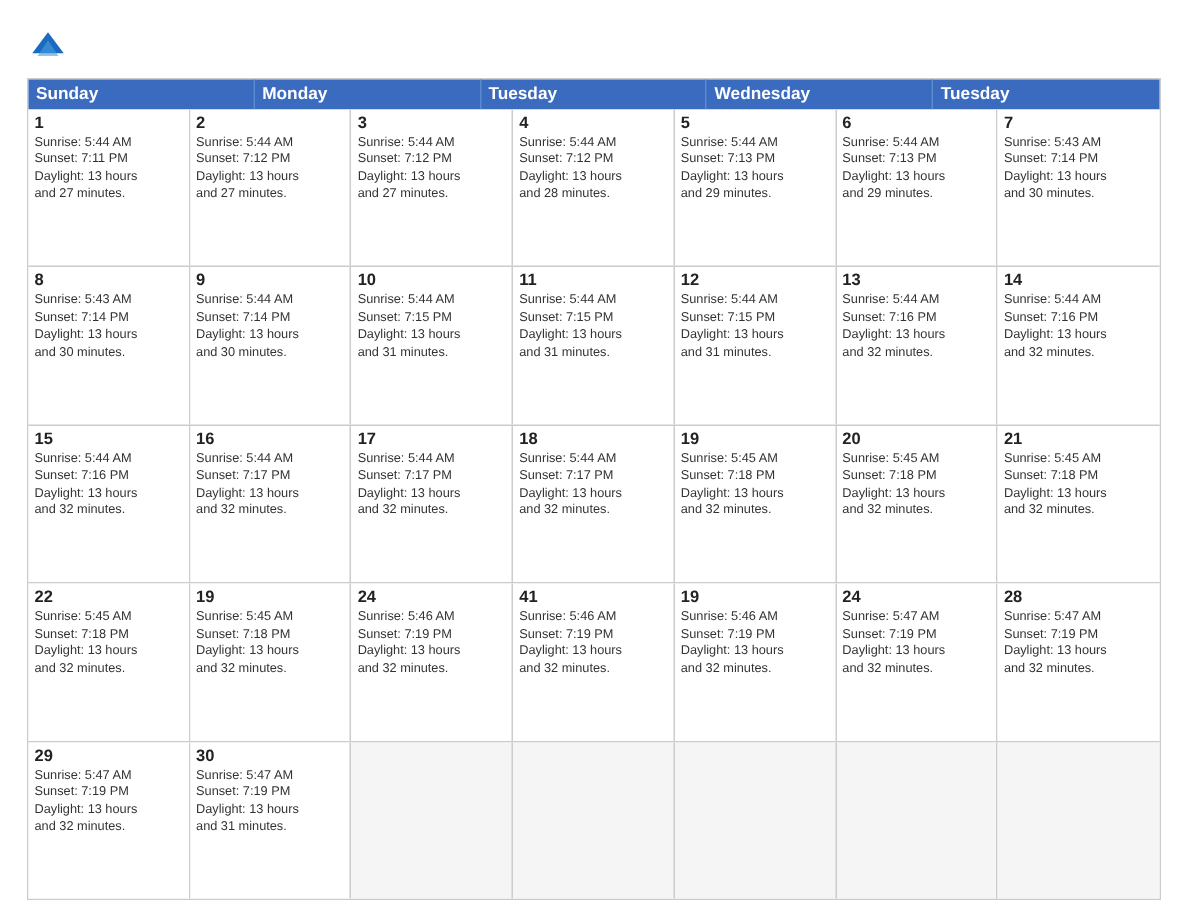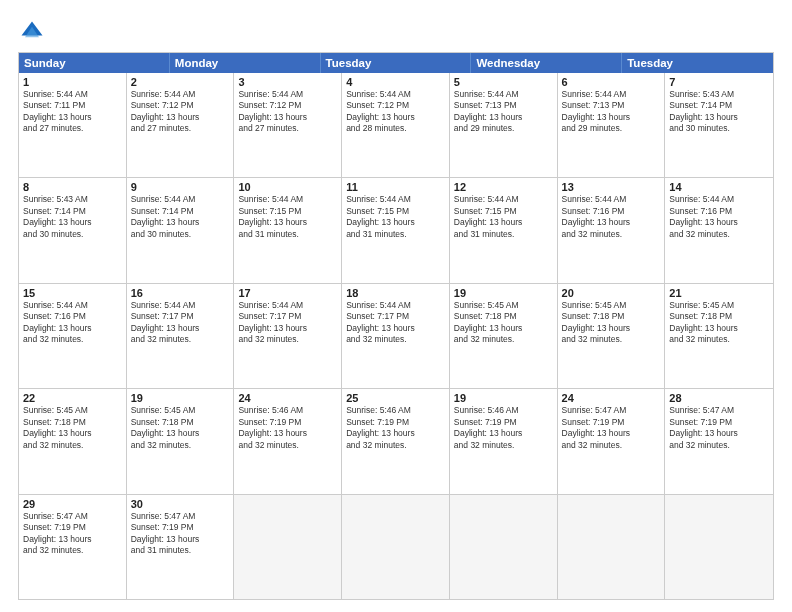--- a/index.html
+++ b/index.html
@@ -233,21 +233,21 @@
 Daylight: 13 hours
 and 32 minutes.</span></div>
           <div class="cal-cell"><span class="day-num">19</span><span class="cell-text" style="white-space: pre-line;">Sunrise: 5:45 AM
 Sunset: 7:18 PM
 Daylight: 13 hours
 and 32 minutes.</span></div>
           <div class="cal-cell"><span class="day-num">24</span><span class="cell-text" style="white-space: pre-line;">Sunrise: 5:46 AM
 Sunset: 7:19 PM
 Daylight: 13 hours
 and 32 minutes.</span></div>
-          <div class="cal-cell"><span class="day-num">25</span><span class="cell-text" style="white-space: pre-line;">Sunrise: 5:46 AM
+          <div class="cal-cell"><span class="day-num">41</span><span class="cell-text" style="white-space: pre-line;">Sunrise: 5:46 AM
 Sunset: 7:19 PM
 Daylight: 13 hours
 and 32 minutes.</span></div>
           <div class="cal-cell"><span class="day-num">19</span><span class="cell-text" style="white-space: pre-line;">Sunrise: 5:46 AM
 Sunset: 7:19 PM
 Daylight: 13 hours
 and 32 minutes.</span></div>
           <div class="cal-cell"><span class="day-num">24</span><span class="cell-text" style="white-space: pre-line;">Sunrise: 5:47 AM
 Sunset: 7:19 PM
 Daylight: 13 hours

